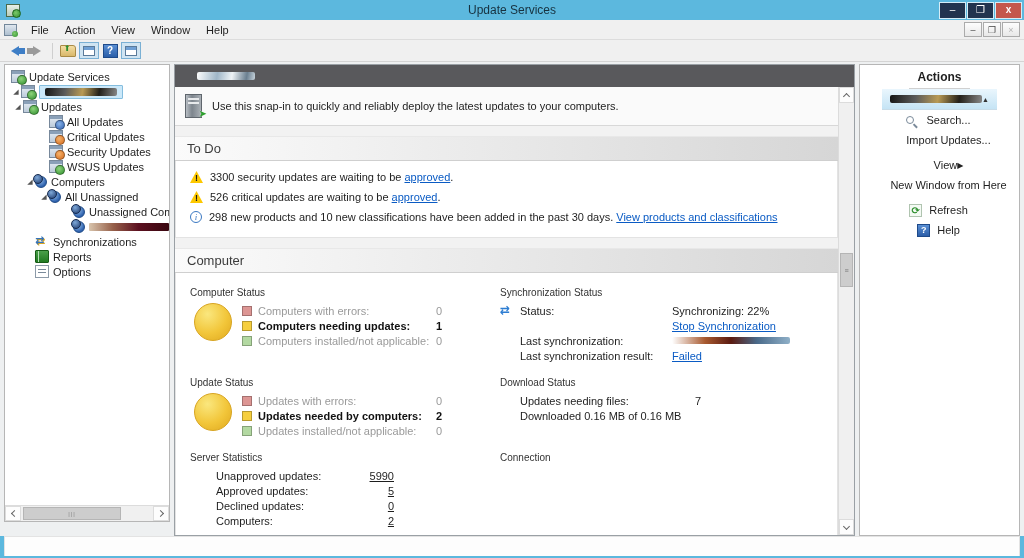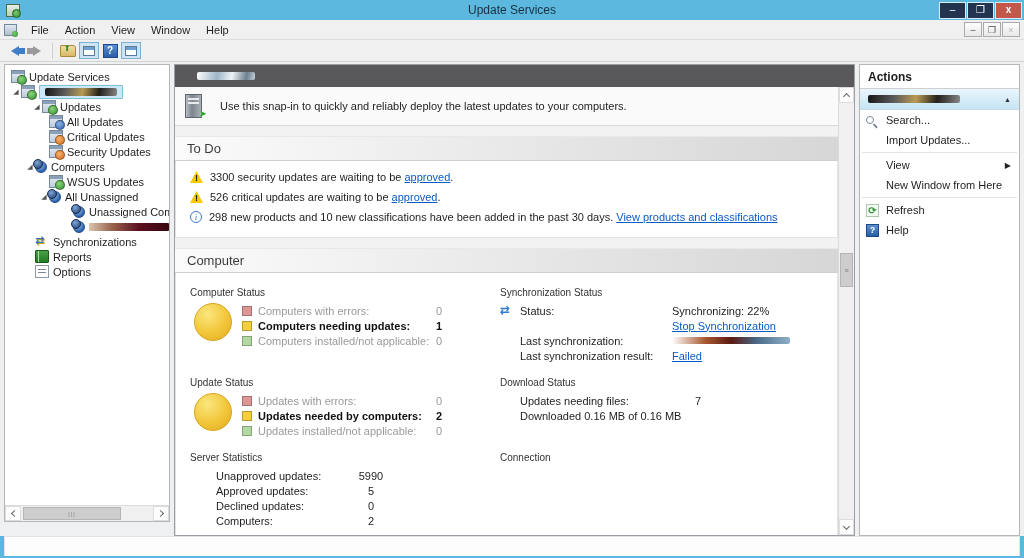--- a/index.html
+++ b/index.html
@@ -103,21 +103,21 @@
   .redact-light { height:8px; width:58px; margin-left:22px; border-radius:2px;
          background:linear-gradient(100deg,#fdfdfd 0%,#9fb6c8 35%,#eef3f6 60%,#6a7f90 85%,#c8d4dc 100%); }
   .doc-body { flex:1; display:flex; overflow:hidden; }
   .doc-scroll { flex:1; overflow:hidden; }
   .vscroll { width:16px; background:#f0f0f0; border-left:1px solid #dcdcdc; display:flex; flex-direction:column; }
   .vs-btn { height:16px; display:flex; align-items:center; justify-content:center; border:1px solid #dcdcdc; background:#fdfdfd; }
   .vs-track { flex:1; position:relative; }
   .vs-thumb { position:absolute; top:150px; left:1px; right:1px; height:34px; background:#cdcdcd; border:1px solid #b5b5b5;
          display:flex; align-items:center; justify-content:center; font-size:7px; color:#777; }
 
-  .banner { background:#fafafa; border-bottom:1px solid #d8d8d8; display:flex; align-items:center; padding:7px 10px; gap:18px; }
+  .banner { background:#fafafa; border-bottom:1px solid #d8d8d8; display:flex; align-items:center; padding:7px 10px; gap:10px; }
   .srv-ico { width:17px; height:24px; background:linear-gradient(90deg,#b8bec4,#7d858d 40%,#aab0b6); border:1px solid #5f666d; position:relative; flex:none; }
   .srv-ico::before { content:""; position:absolute; left:2px; right:2px; top:3px; height:8px;
          background:repeating-linear-gradient(#e8eaec 0 2px, transparent 2px 4px); }
   .srv-ico::after { content:"➤"; position:absolute; right:-6px; bottom:-2px; color:#2f9f2f; font-size:10px; text-shadow:0 0 1px #fff; }
 
   .sect-header { margin-top:10px; background:linear-gradient(to right,#fbfbfb,#d6d6d6); border-top:1px solid #e8e8e8;
          border-bottom:1px solid #cfcfcf; padding:4px 12px; font-size:13px; color:#3c3c3c; }
   .sect-box { background:#fff; border:1px solid #e3e3e3; border-top:none; padding:6px 14px 10px 14px; }
 
   .todo-row { display:flex; align-items:center; gap:7px; padding:4px 0; }
@@ -138,34 +138,34 @@
   .leg-sq { width:10px; height:10px; border:1px solid rgba(0,0,0,.25); margin-right:6px; flex:none; }
   .lg-red { background:#dd9694; } .lg-yellow { background:#f6cf3f; } .lg-green { background:#b3d9a2; }
   .leg-label { width:178px; }
   .leg-val { width:22px; text-align:left; }
   .dim { color:#9a9a9a; }
   .strong { font-weight:bold; color:#111; }
 
   .kv-rows { margin-left:26px; }
   .kv-row { display:flex; height:15px; align-items:center; }
   .kv-label { width:132px; }
-  .kv-val { width:46px; text-align:center; }
+  .kv-val { width:46px; text-align:right;text-decoration:underline; }
   .con-label { width:88px; }
   .sync-row { display:flex; align-items:flex-start; }
   .sync-ic { width:20px; flex:none; position:relative; }
   .sync-ic::after { content:"⇄"; font-size:12px; font-weight:bold; color:#2d7dd2; }
   .sync-grid { flex:1; }
   .sy-row { display:flex; min-height:15px; align-items:center; }
   .sy-label { width:152px; }
   .redact-multi { height:7px; width:118px; border-radius:2px;
          background:linear-gradient(90deg, rgba(216,196,172,0) 0%, #a85a30 28%, #5a1a10 50%, #4a6a8a 72%, #8fb0c8 100%); }
   .dl-label { width:175px; }
 
   
-  .actions-panel { width:161px; background:#fff; border:1px solid #b6b6b6; display:flex; flex-direction:column; }
+  .actions-panel { width:161px; background:#fff; border:1px solid #b6b6b6; display:flex; flex-direction:column;align-items:center; }
   .act-title { padding:5px 8px 4px 8px; font-weight:bold; font-size:12px; border-bottom:1px solid #d0d0d0; }
   .act-server { height:21px; background:linear-gradient(#eaf6fd,#c5e4f5); border-bottom:1px solid #c8dce8;
          display:flex; align-items:center; padding:0 8px; }
   .act-server .redact-dark { width:92px; }
   .act-collapse { margin-left:auto; font-size:7px; color:#333; }
   .act-item { display:flex; align-items:center; height:20px; padding:0 8px 0 6px; cursor:default; }
   .act-ico { width:20px; flex:none; display:flex; align-items:center; }
   .act-sep { height:1px; background:#e4e4e4; margin:2px 2px; }
   .act-arrow { margin-left:auto; font-size:8px; color:#222; }
   .mag-ico { width:8px; height:8px; border:1.5px solid #7a8a9a; border-radius:50%; position:relative; }
@@ -232,45 +232,45 @@
         <span class="tico win-ico badge-green"></span>
         <span class="tlabel">Update Services</span>
       </div>
       <div class="trow" style="padding-left:6px">
         <span class="exp">◢</span>
         <span class="tico win-ico badge-green"></span>
         <span class="tsel">
             <span class="redact-dark"></span>
           </span>
       </div>
-      <div class="trow" style="padding-left:27px">
+      <div class="trow" style="padding-left:8px">
         <span class="exp">◢</span>
         <span class="tico win-ico badge-green"></span>
         <span class="tlabel">Updates</span>
       </div>
       <div class="trow" style="padding-left:44px">
         <span class="tico win-ico badge-blue"></span>
         <span class="tlabel">All Updates</span>
       </div>
       <div class="trow" style="padding-left:44px">
         <span class="tico win-ico badge-orange"></span>
         <span class="tlabel">Critical Updates</span>
       </div>
       <div class="trow" style="padding-left:44px">
         <span class="tico win-ico badge-orange"></span>
         <span class="tlabel">Security Updates</span>
+      </div>
+      <div class="trow" style="padding-left:44px">
+        <span class="tico win-ico badge-green"></span>
+        <span class="tlabel">WSUS Updates</span>
       </div>
       <div class="trow" style="padding-left:20px">
         <span class="exp">◢</span>
         <span class="tico sphere-ico"></span>
         <span class="tlabel">Computers</span>
-      </div>
-      <div class="trow" style="padding-left:44px">
-        <span class="tico win-ico badge-green"></span>
-        <span class="tlabel">WSUS Updates</span>
       </div>
       <div class="trow" style="padding-left:34px">
         <span class="exp">◢</span>
         <span class="tico sphere-ico"></span>
         <span class="tlabel">All Unassigned</span>
       </div>
       <div class="trow" style="padding-left:68px">
         <span class="tico sphere-ico"></span>
         <span class="tlabel">Unassigned Comput</span>
       </div>

